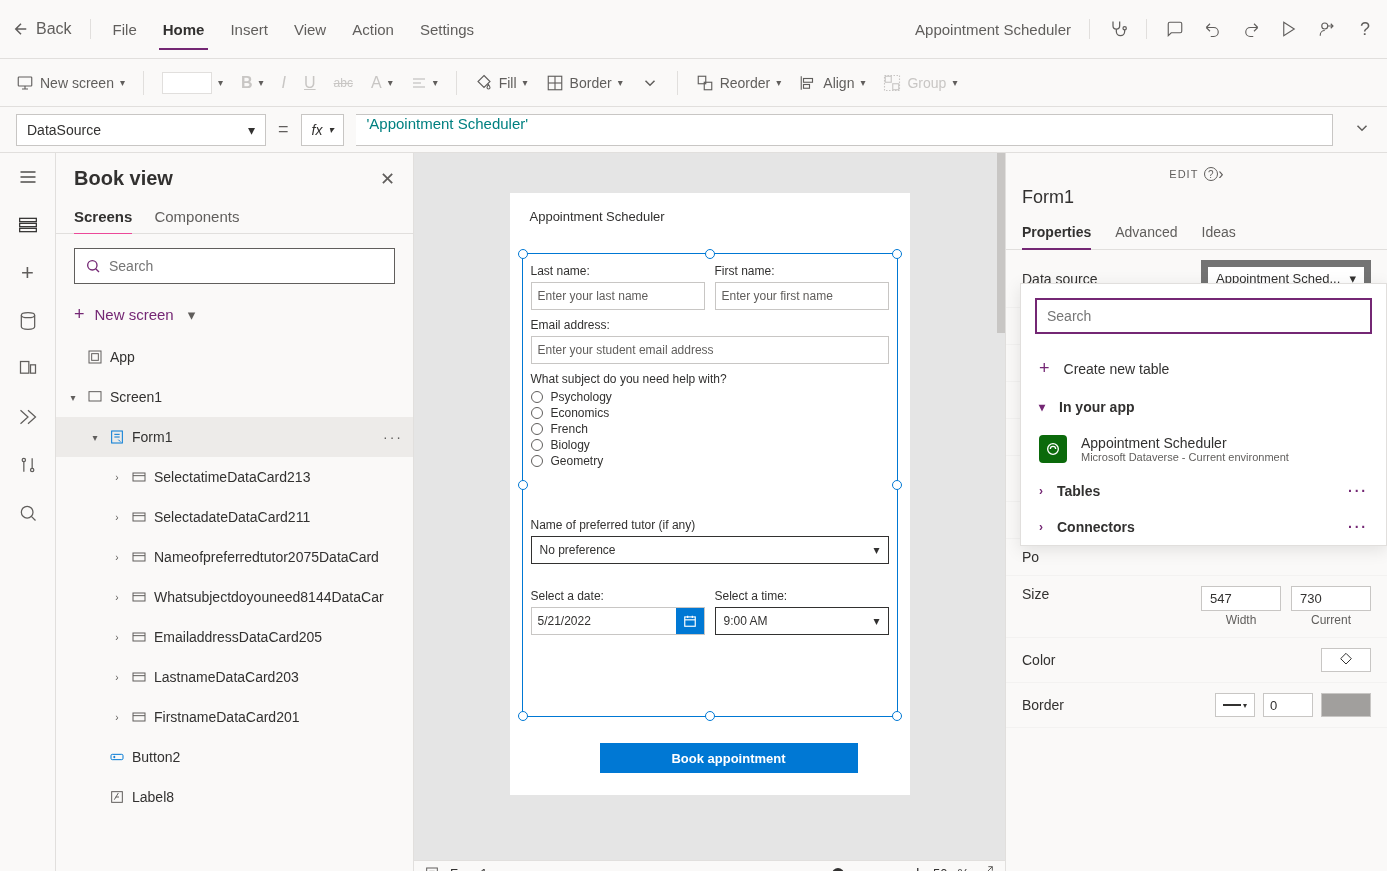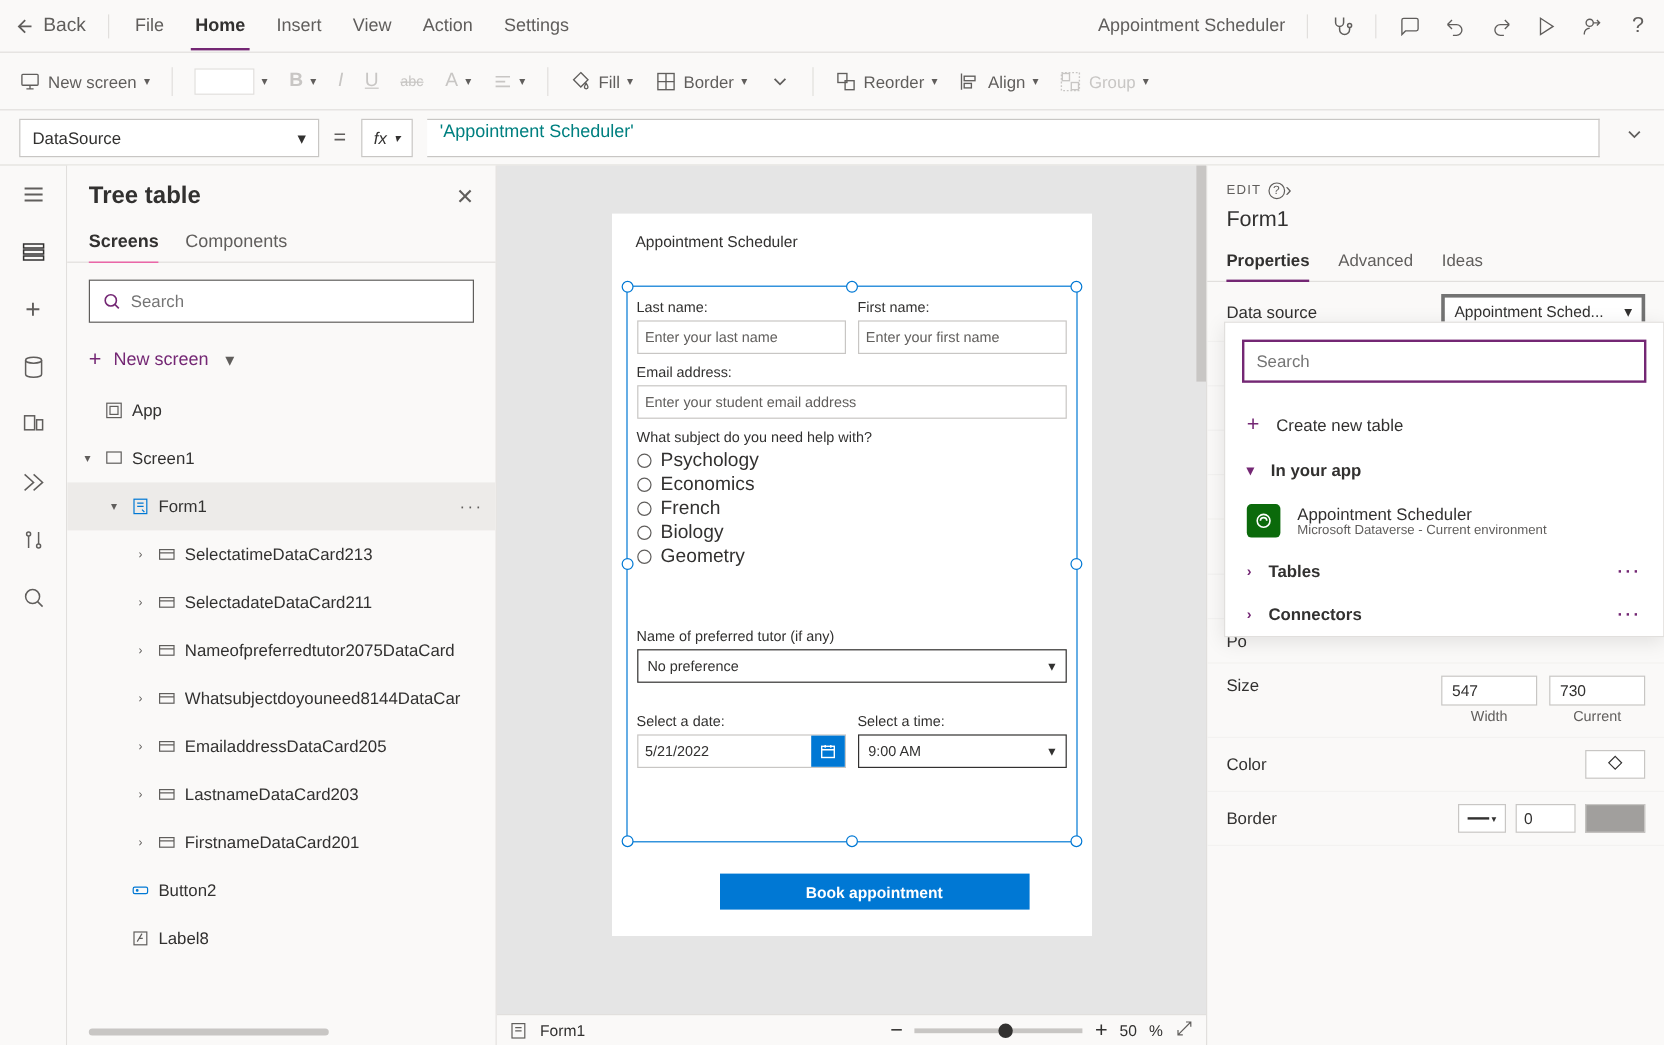--- a/index.html
+++ b/index.html
@@ -1,19 +1,19 @@
 <!DOCTYPE html>
 <html><head>
 <meta charset="utf-8">
 <style>
 * { box-sizing: border-box; margin: 0; padding: 0; font-family: "Segoe UI", Arial, sans-serif; }
 body { background: #faf9f8; width: 1387px; height: 871px; overflow: hidden; color: #323130; }
 
 
-.top-bar { height: 44px; display: flex; align-items: center; padding: 0 12px; border-bottom: 1px solid #e1dfdd; }
+.top-bar { height: 59px; display: flex; align-items: center; padding: 0 12px; border-bottom: 1px solid #e1dfdd; }
 .top-bar .left { display: flex; align-items: center; gap: 18px; }
 .top-bar .back { display: flex; align-items: center; gap: 6px; color: #605e5c; }
 .top-bar .back svg { width: 18px; height: 18px; }
 .top-bar .sep { width: 1px; height: 20px; background: #e1dfdd; }
 .top-bar .menu-item { color: #605e5c; font-size: 15px; padding: 10px 4px; cursor: pointer; }
 .top-bar .menu-item.active { color: #323130; font-weight: 600; border-bottom: 2px solid #742774; margin-bottom: -2px; }
 .top-bar .right { margin-left: auto; display: flex; align-items: center; gap: 18px; }
 .top-bar .app-title { font-size: 15px; color: #605e5c; }
 .top-bar .icon-btn { width: 20px; height: 20px; display: flex; align-items: center; justify-content: center; color: #605e5c; cursor: pointer; }
 
@@ -67,47 +67,47 @@
 .handle { width: 10px; height: 10px; background: #fff; border: 1px solid #0078d4; border-radius: 50%; position: absolute; }
 .h-tl { top: -5px; left: -5px; } .h-tc { top: -5px; left: calc(50% - 5px); } .h-tr { top: -5px; right: -5px; }
 .h-ml { top: calc(50% - 5px); left: -5px; } .h-mr { top: calc(50% - 5px); right: -5px; }
 .h-bl { bottom: -5px; left: -5px; } .h-bc { bottom: -5px; left: calc(50% - 5px); } .h-br { bottom: -5px; right: -5px; }
 .form-content { padding: 10px 8px; font-size: 12px; }
 .form-row { display: flex; gap: 10px; margin-bottom: 8px; }
 .form-col { flex: 1; }
 .form-label { font-size: 12px; margin-bottom: 4px; color: #323130; }
 .form-input { height: 28px; border: 1px solid #c8c6c4; width: 100%; padding: 0 6px; font-size: 12px; color: #605e5c; display: flex; align-items: center; }
 .radio-list { margin: 4px 0 10px 0; }
-.radio-item { display: flex; align-items: center; gap: 8px; font-size: 16px; margin: 2px 0; }
+.radio-item { display: flex; align-items: center; gap: 8px; font-size: 12px; margin: 2px 0; }
 .radio-circle { width: 12px; height: 12px; border: 1px solid #605e5c; border-radius: 50%; }
 .select-box { height: 28px; border: 1px solid #323130; display: flex; align-items: center; justify-content: space-between; padding: 0 8px; font-size: 12px; margin-bottom: 8px; }
 .date-row { display: flex; gap: 10px; margin-top: 25px; }
 .date-col { flex: 1; }
 .date-input { display: flex; height: 28px; border: 1px solid #c8c6c4; }
 .date-input .dtext { flex: 1; padding: 0 6px; font-size: 12px; display: flex; align-items: center; }
 .date-input .dicon { width: 28px; background: #0078d4; color: #fff; display: flex; align-items: center; justify-content: center; }
 .book-btn { position: absolute; bottom: 22px; left: 90px; right: 52px; height: 30px; background: #0078d4; color: #fff; display: flex; align-items: center; justify-content: center; font-size: 13px; font-weight: 600; }
 
 .canvas-scroll { width: 8px; background: transparent; position: absolute; right: 0; top: 0; bottom: 26px; }
 .canvas-scroll .thumb { width: 8px; height: 180px; background: #c8c6c4; position: absolute; top: 0; }
 .canvas-footer { height: 26px; border-top: 1px solid #e1dfdd; background: #faf9f8; display: flex; align-items: center; padding: 0 10px; font-size: 13px; gap: 10px; }
 .canvas-footer .spacer { flex: 1; }
 .zoom-slider { width: 140px; height: 4px; background: #c8c6c4; position: relative; }
 .zoom-slider .thumb { width: 12px; height: 12px; border-radius: 50%; background: #323130; position: absolute; left: 50%; top: -4px; }
 
 
 .right-panel { width: 382px; border-left: 1px solid #e1dfdd; background: #faf9f8; position: relative; }
-.rp-head { display: flex; align-items: center; justify-content: flex-start; padding: 12px 16px 4px 16px; }
+.rp-head { display: flex; align-items: center; justify-content: center; padding: 12px 16px 4px 16px; }
 .rp-edit { font-size: 11px; letter-spacing: 1px; color: #605e5c; display: flex; align-items: center; gap: 6px; }
 .rp-title { font-size: 18px; padding: 0 16px 8px 16px; }
 .rp-tabs { display: flex; gap: 24px; padding: 0 16px; border-bottom: 1px solid #e1dfdd; }
 .rp-tab { padding: 8px 0; font-size: 14px; color: #605e5c; cursor: pointer; }
 .rp-tab.active { color: #323130; font-weight: 600; border-bottom: 2px solid #742774; margin-bottom: -1px; }
 .rp-prop { display: flex; align-items: center; justify-content: space-between; padding: 10px 16px; border-bottom: 1px solid #f3f2f1; font-size: 14px; }
-.rp-dropdown { display: flex; align-items: center; gap: 8px; border: 3px solid #737373; padding: 4px 8px; background: #fff; font-size: 13px; min-width: 170px; justify-content: space-between; }
+.rp-dropdown { display: flex; align-items: center; gap: 8px; border: 7px solid #737373; padding: 4px 8px; background: #fff; font-size: 13px; min-width: 170px; justify-content: space-between; }
 .rp-size-row { display: flex; gap: 10px; }
 .rp-size-box { width: 80px; border: 1px solid #c8c6c4; background: #fff; padding: 4px 8px; font-size: 13px; }
 .rp-size-label { font-size: 12px; text-align: center; color: #605e5c; margin-top: 2px; }
 .rp-color-swatch { width: 50px; height: 24px; border: 1px solid #c8c6c4; background: #fff; display: flex; align-items: center; justify-content: center; }
 .rp-border-row { display: flex; gap: 8px; align-items: center; }
 .rp-border-style { width: 40px; height: 24px; border: 1px solid #c8c6c4; background: #fff; display: flex; align-items: center; justify-content: center; }
 .rp-border-num { width: 50px; height: 24px; border: 1px solid #c8c6c4; background: #fff; padding: 0 6px; font-size: 13px; display: flex; align-items: center; }
 .rp-border-color { width: 50px; height: 24px; border: 1px solid #c8c6c4; background: #a19f9d; }
 
 
@@ -339,21 +339,21 @@
     <div class="rail-btn">
       <svg width="20" height="20" viewBox="0 0 24 24" fill="none" stroke="currentColor" stroke-width="1.5">
           <circle cx="11" cy="11" r="7"></circle>
           <line x1="21" y1="21" x2="16" y2="16"></line>
         </svg>
     </div>
   </div>
 
   <div class="tree-panel">
     <div class="tree-head">
-      <h2>Tree table</h2>
+      <h2>Book view</h2>
       <span style="font-size:18px;color:#605e5c;cursor:pointer;">✕</span>
     </div>
     <div class="tree-tabs">
       <div class="tree-tab active">Screens</div>
       <div class="tree-tab">Components</div>
     </div>
     <div class="tree-search">
       <svg width="16" height="16" viewBox="0 0 24 24" fill="none" stroke="#742774" stroke-width="2">
           <circle cx="11" cy="11" r="7"></circle>
           <line x1="21" y1="21" x2="16" y2="16"></line>

